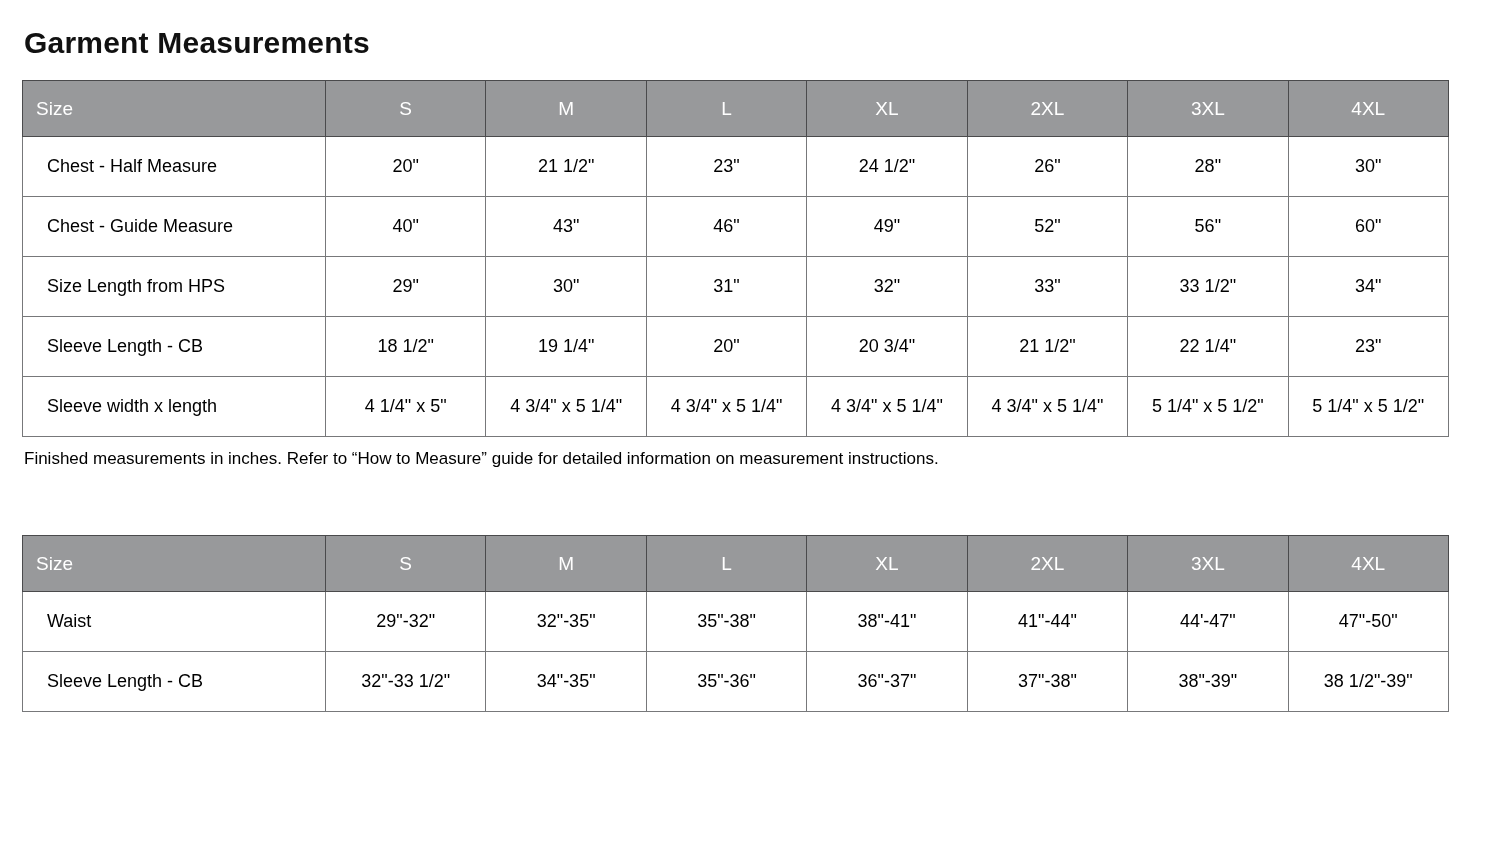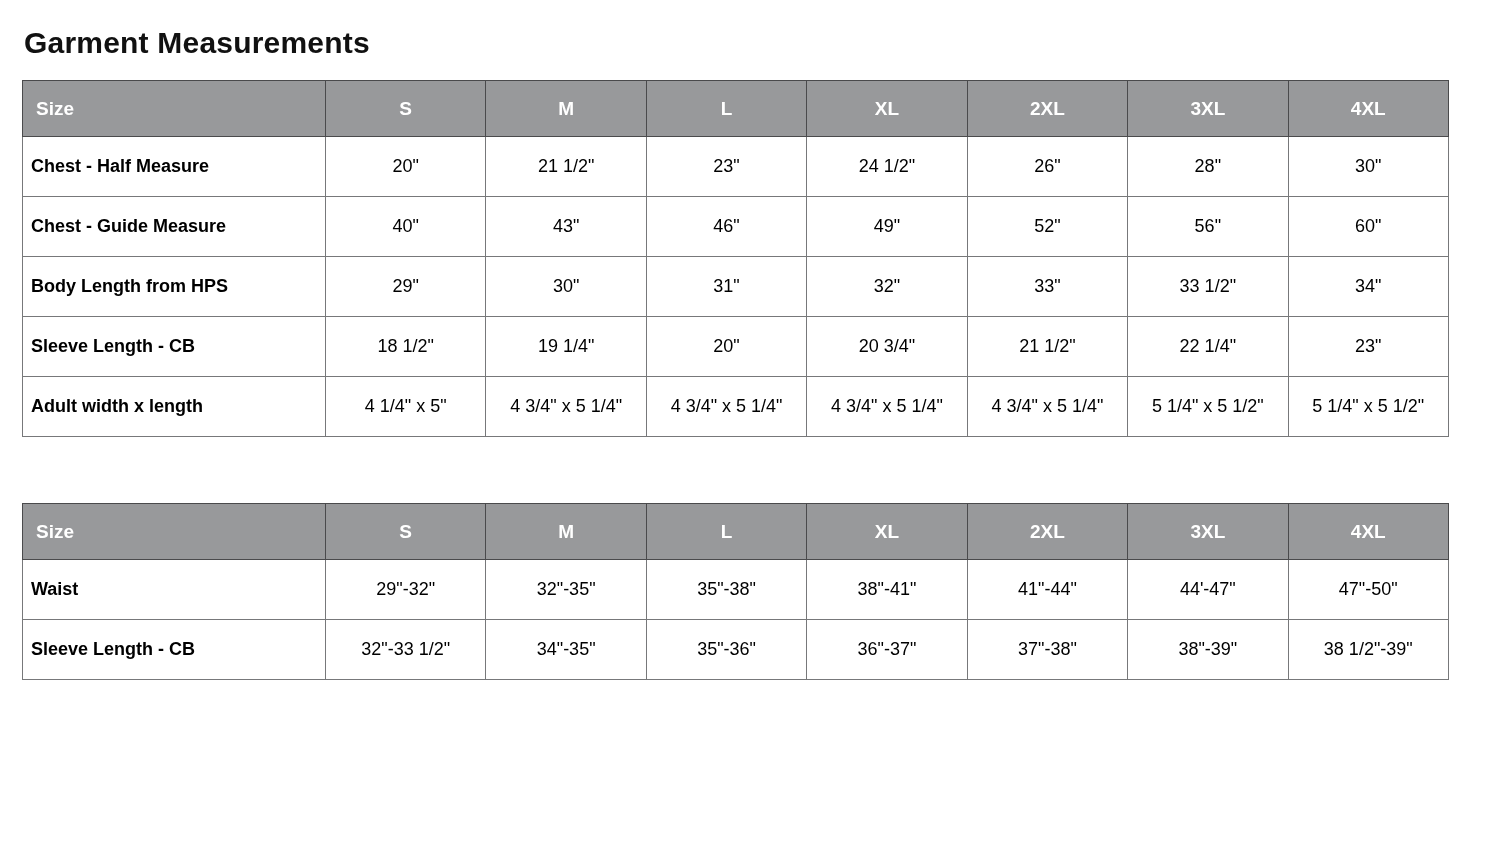--- a/index.html
+++ b/index.html
@@ -31,32 +31,32 @@
   .size-table th, .size-table td {
     border: 1px solid #77787a;
     vertical-align: middle;
   }
   .size-table thead th {
     background: #98999b;
     color: #ffffff;
     border-color: #4a4a4c;
     height: 56px;
     font-size: 19px;
-    font-weight: 700;
+    font-weight: 400;
     text-align: center;
   }
   .size-table thead th.size-col-header {
     text-align: left;
     padding-left: 13px;
   }
   .size-table tbody th.row-label {
     text-align: left;
-    padding-left: 8px;
+    padding-left: 24px;
     font-size: 18px;
-    font-weight: 700;
+    font-weight: 400;
     height: 60px;
     color: #000;
   }
   .size-table tbody td {
     text-align: center;
     font-size: 18px;
     font-weight: 400;
     height: 60px;
     color: #000;
   }
@@ -112,51 +112,52 @@
             <th class="row-label">Chest - Guide Measure</th>
             <td>40"</td>
             <td>43"</td>
             <td>46"</td>
             <td>49"</td>
             <td>52"</td>
             <td>56"</td>
             <td>60"</td>
           </tr>
           <tr>
-            <th class="row-label">Body Length from HPS</th>
+            <th class="row-label">Size Length from HPS</th>
             <td>29"</td>
             <td>30"</td>
             <td>31"</td>
             <td>32"</td>
             <td>33"</td>
             <td>33 1/2"</td>
             <td>34"</td>
           </tr>
           <tr>
             <th class="row-label">Sleeve Length - CB</th>
             <td>18 1/2"</td>
             <td>19 1/4"</td>
             <td>20"</td>
             <td>20 3/4"</td>
             <td>21 1/2"</td>
             <td>22 1/4"</td>
             <td>23"</td>
           </tr>
           <tr>
-            <th class="row-label">Adult width x length</th>
+            <th class="row-label">Sleeve width x length</th>
             <td>4 1/4" x 5"</td>
             <td>4 3/4" x 5 1/4"</td>
             <td>4 3/4" x 5 1/4"</td>
             <td>4 3/4" x 5 1/4"</td>
             <td>4 3/4" x 5 1/4"</td>
             <td>5 1/4" x 5 1/2"</td>
             <td>5 1/4" x 5 1/2"</td>
           </tr>
         </tbody>
       </table>
+    <p class="footnote">Finished measurements in inches. Refer to “How to Measure” guide for detailed information on measurement instructions.</p>
   </section>
 
   <div class="section-gap"></div>
 
   <section>
     <table class="size-table">
         <colgroup>
           <col class="col-label">
           <col>
           <col>

